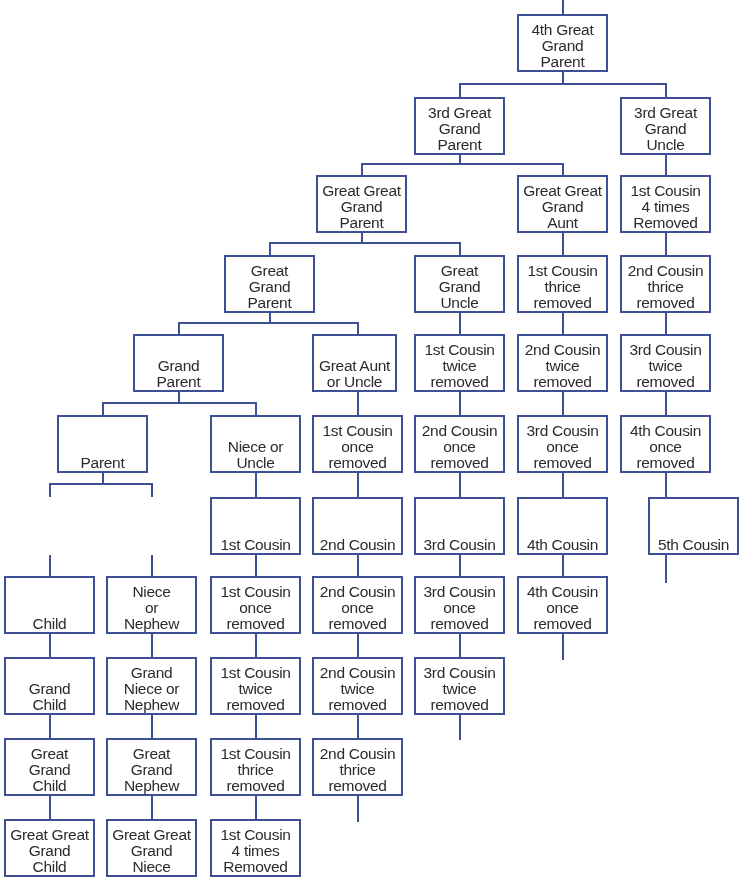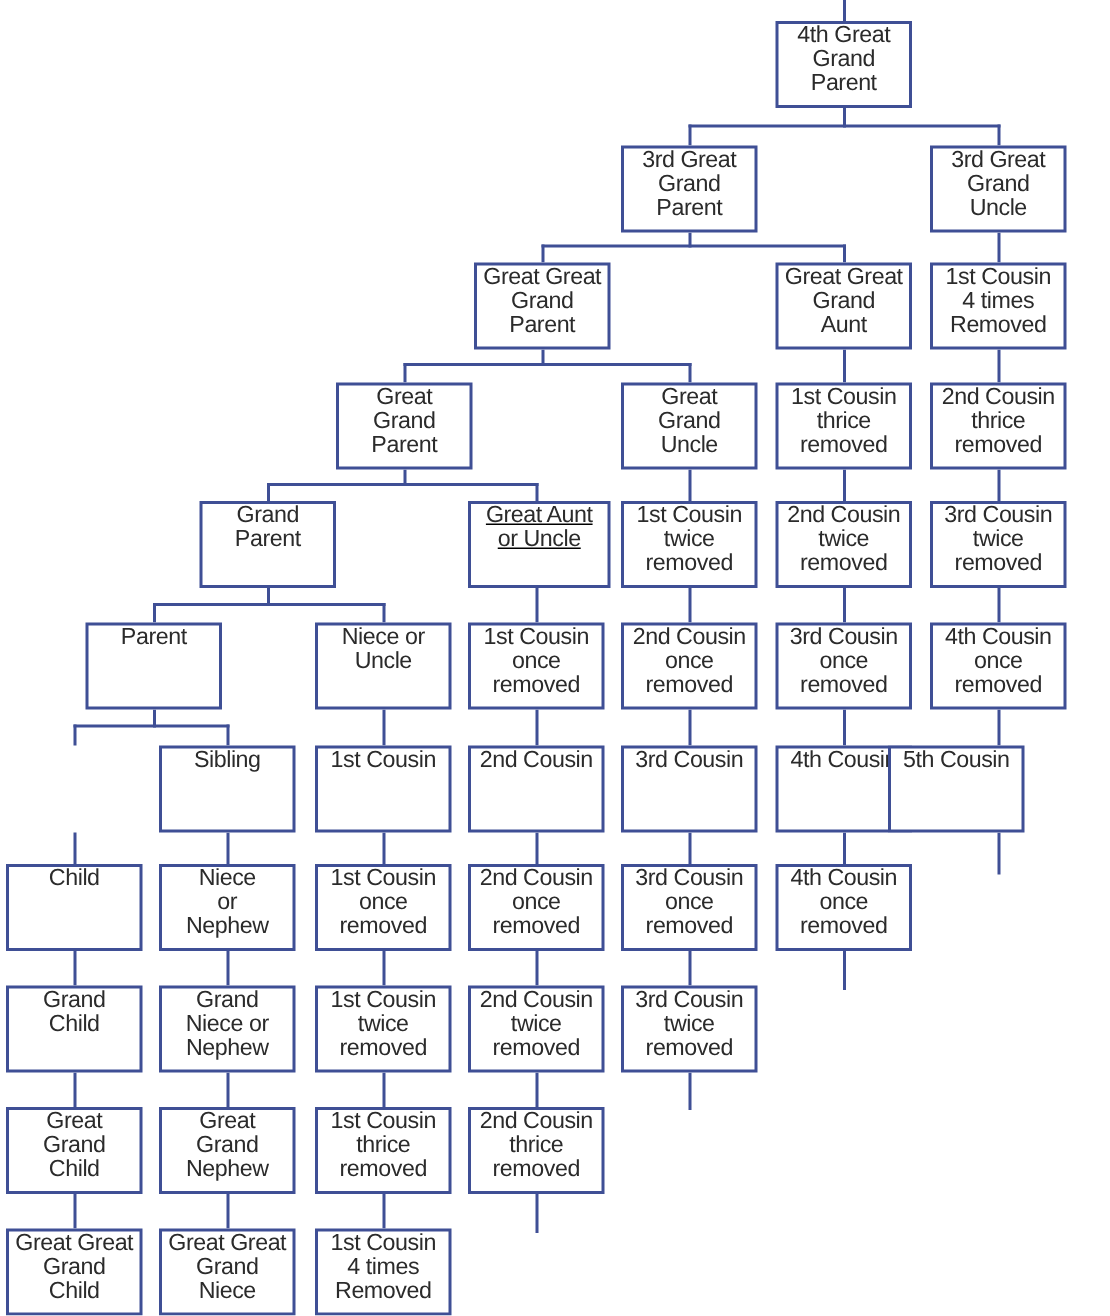--- a/index.html
+++ b/index.html
@@ -14,21 +14,21 @@
     width: 740px; height: 877px;
     background: var(--page-bg, #ffffff);
     overflow: hidden;
   }
   .node {
     position: absolute;
     box-sizing: border-box;
     border: 2px solid var(--box-border, #3f4f95);
     background: var(--box-bg, #ffffff);
     display: flex;
-    align-items: flex-start;
+    align-items: flex-end;
     justify-content: center;
     text-align: center;
     z-index: 2;
   }
   .node .label {
     white-space: pre-line;
     font-size: 15.5px;
     line-height: 1.03;
     color: var(--text, #2b2b2b);
     letter-spacing: -0.3px;
@@ -100,21 +100,21 @@
     </div>
     <div class="node" style="left: 620px; top: 255px; width: 91px; height: 58px;">
       <span class="label">2nd Cousin
 thrice
 removed</span>
     </div>
     <div class="node" style="left: 133px; top: 334px; width: 91px; height: 58px;">
       <span class="label">Grand
 Parent</span>
     </div>
-    <div class="node" style="left: 312px; top: 334px; width: 95px; height: 58px; text-decoration: underline;">
+    <div class="node" style="left: 312px; top: 334px; width: 85px; height: 58px;">
       <span class="label">Great Aunt
 or Uncle</span>
     </div>
     <div class="node" style="left: 414px; top: 334px; width: 91px; height: 58px;">
       <span class="label">1st Cousin
 twice
 removed</span>
     </div>
     <div class="node" style="left: 517px; top: 334px; width: 91px; height: 58px;">
       <span class="label">2nd Cousin
@@ -146,36 +146,33 @@
     <div class="node" style="left: 517px; top: 415px; width: 91px; height: 58px;">
       <span class="label">3rd Cousin
 once
 removed</span>
     </div>
     <div class="node" style="left: 620px; top: 415px; width: 91px; height: 58px;">
       <span class="label">4th Cousin
 once
 removed</span>
     </div>
-    <div class="node" style="left: 106px; top: 497px; width: 91px; height: 58px;">
-      <span class="label">Sibling</span>
-    </div>
     <div class="node" style="left: 210px; top: 497px; width: 91px; height: 58px;">
       <span class="label">1st Cousin</span>
     </div>
     <div class="node" style="left: 312px; top: 497px; width: 91px; height: 58px;">
       <span class="label">2nd Cousin</span>
     </div>
     <div class="node" style="left: 414px; top: 497px; width: 91px; height: 58px;">
       <span class="label">3rd Cousin</span>
     </div>
     <div class="node" style="left: 517px; top: 497px; width: 91px; height: 58px;">
       <span class="label">4th Cousin</span>
     </div>
-    <div class="node" style="left: 592px; top: 497px; width: 91px; height: 58px;">
+    <div class="node" style="left: 648px; top: 497px; width: 91px; height: 58px;">
       <span class="label">5th Cousin</span>
     </div>
     <div class="node" style="left: 4px; top: 576px; width: 91px; height: 58px;">
       <span class="label">Child</span>
     </div>
     <div class="node" style="left: 106px; top: 576px; width: 91px; height: 58px;">
       <span class="label">Niece
 or
 Nephew</span>
     </div>

